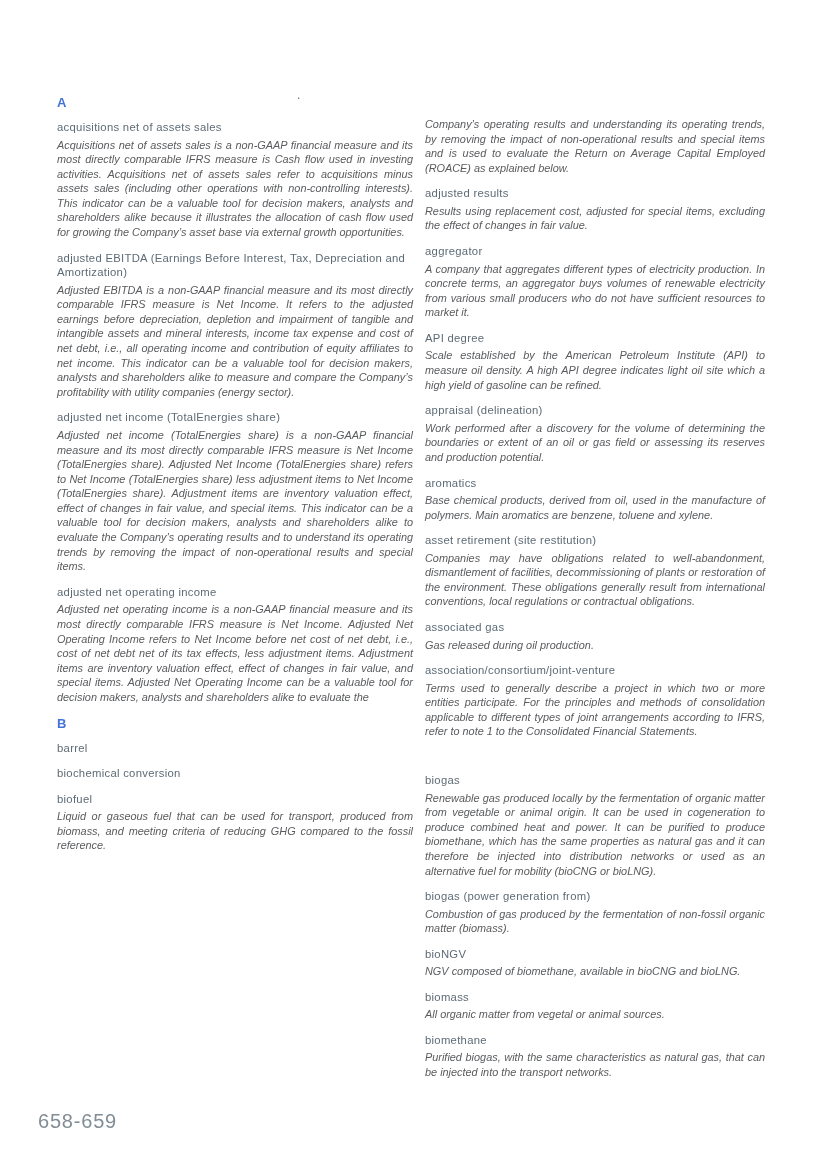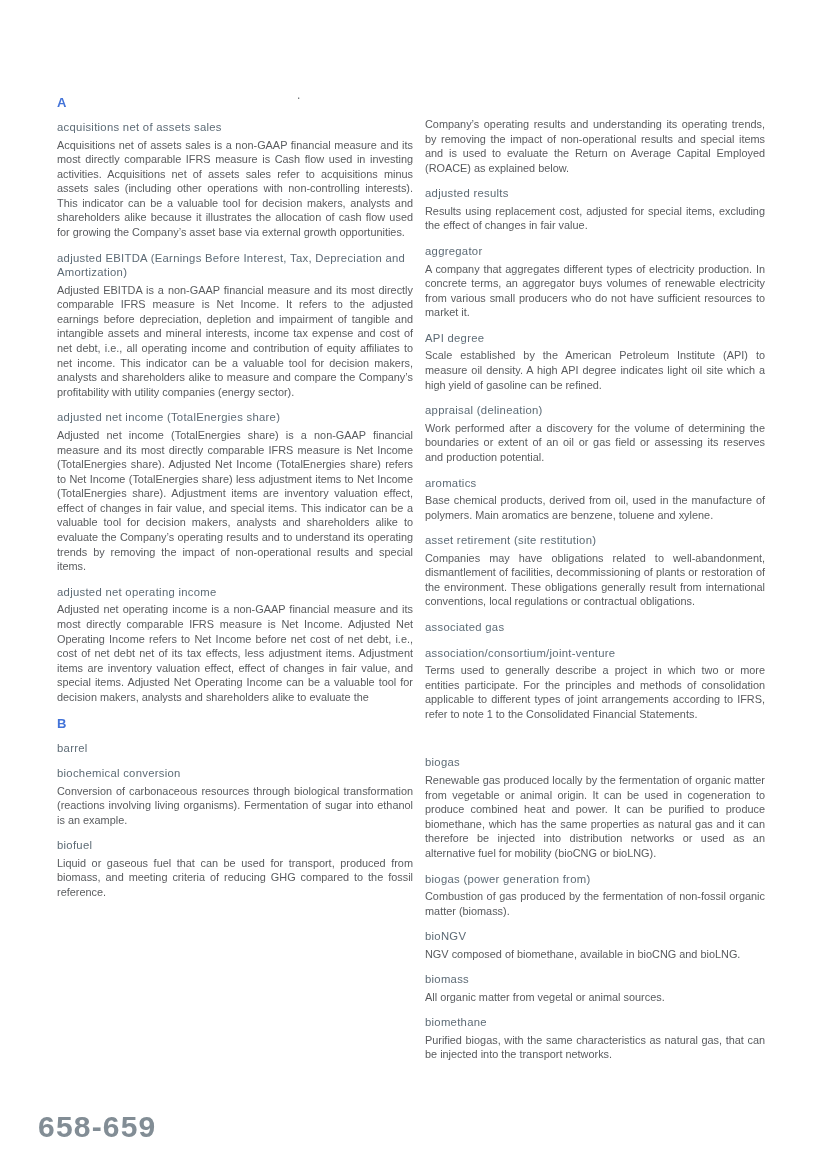--- a/index.html
+++ b/index.html
@@ -40,34 +40,35 @@
     font-weight: 400;
     letter-spacing: 0.025em;
     color: #5d6b76;
   }
   .def {
     margin: 0;
     font-size: 10.9px;
     line-height: 14.6px;
     color: #595b5e;
     text-align: justify;
+    font-style: italic;
   }
   .stray-dot {
     position: absolute;
     left: 297px;
     top: 88px;
     font-size: 12px;
     color: #6b6d70;
   }
   .footer-page-number {
     position: absolute;
     left: 38px;
     top: 1110px;
-    font-size: 30px;
-    font-weight: 700;
+    font-size: 20px;
+    font-weight: 400;
     letter-spacing: 0.04em;
     color: #828d95;
   }
 </style>
 </head>
 <body>
 
 <div class="page">
   <span class="stray-dot">.</span>
   <div class="columns">
@@ -88,21 +89,20 @@
         <div class="entry">
           <h3 class="term">adjusted net operating income</h3>
           <p class="def">Adjusted net operating income is a non-GAAP financial measure and its most directly comparable IFRS measure is Net Income. Adjusted Net Operating Income refers to Net Income before net cost of net debt, i.e., cost of net debt net of its tax effects, less adjustment items. Adjustment items are inventory valuation effect, effect of changes in fair value, and special items. Adjusted Net Operating Income can be a valuable tool for decision makers, analysts and shareholders alike to evaluate the</p>
         </div>
         <div class="letter">B</div>
         <div class="entry">
           <h3 class="term">barrel</h3>
         </div>
         <div class="entry">
           <h3 class="term">biochemical conversion</h3>
-          <p class="def">Conversion of carbonaceous resources through biological transformation (reactions involving living organisms). Fermentation of sugar into ethanol is an example.</p>
         </div>
         <div class="entry">
           <h3 class="term">biofuel</h3>
           <p class="def">Liquid or gaseous fuel that can be used for transport, produced from biomass, and meeting criteria of reducing GHG compared to the fossil reference.</p>
         </div>
       </div>
     <div class="col col-right" id="col-right">
         <div class="entry continuation">
           <p class="def">Company’s operating results and understanding its operating trends, by removing the impact of non-operational results and special items and is used to evaluate the Return on Average Capital Employed (ROACE) as explained below.</p>
         </div>
@@ -125,20 +125,21 @@
         <div class="entry">
           <h3 class="term">aromatics</h3>
           <p class="def">Base chemical products, derived from oil, used in the manufacture of polymers. Main aromatics are benzene, toluene and xylene.</p>
         </div>
         <div class="entry">
           <h3 class="term">asset retirement (site restitution)</h3>
           <p class="def">Companies may have obligations related to well-abandonment, dismantlement of facilities, decommissioning of plants or restoration of the environment. These obligations generally result from international conventions, local regulations or contractual obligations.</p>
         </div>
         <div class="entry">
           <h3 class="term">associated gas</h3>
+          <p class="def">Gas released during oil production.</p>
         </div>
         <div class="entry">
           <h3 class="term">association/consortium/joint-venture</h3>
           <p class="def">Terms used to generally describe a project in which two or more entities participate. For the principles and methods of consolidation applicable to different types of joint arrangements according to IFRS, refer to note 1 to the Consolidated Financial Statements.</p>
         </div>
         <div class="entry group-start">
           <h3 class="term">biogas</h3>
           <p class="def">Renewable gas produced locally by the fermentation of organic matter from vegetable or animal origin. It can be used in cogeneration to produce combined heat and power. It can be purified to produce biomethane, which has the same properties as natural gas and it can therefore be injected into distribution networks or used as an alternative fuel for mobility (bioCNG or bioLNG).</p>
         </div>
         <div class="entry">

